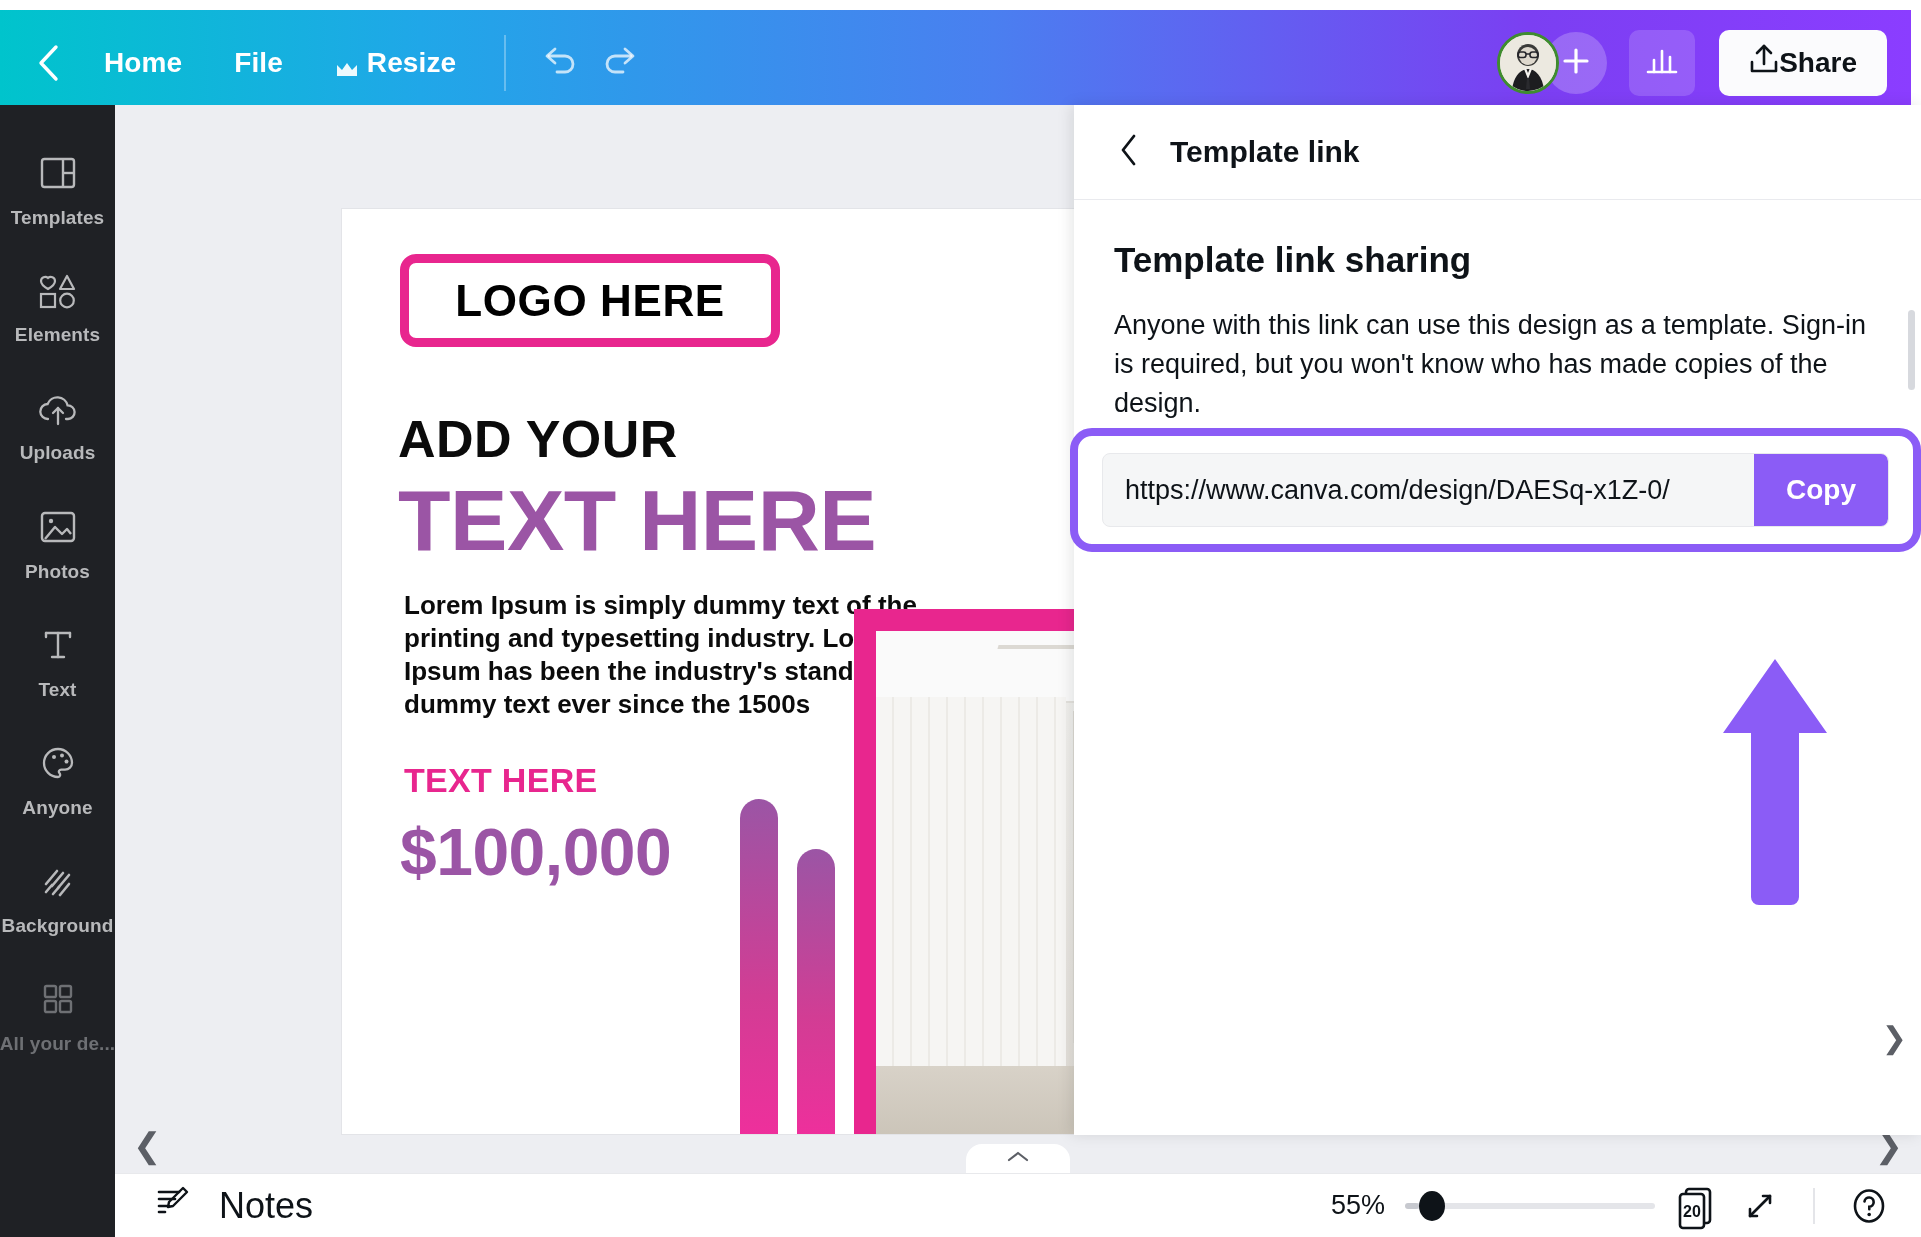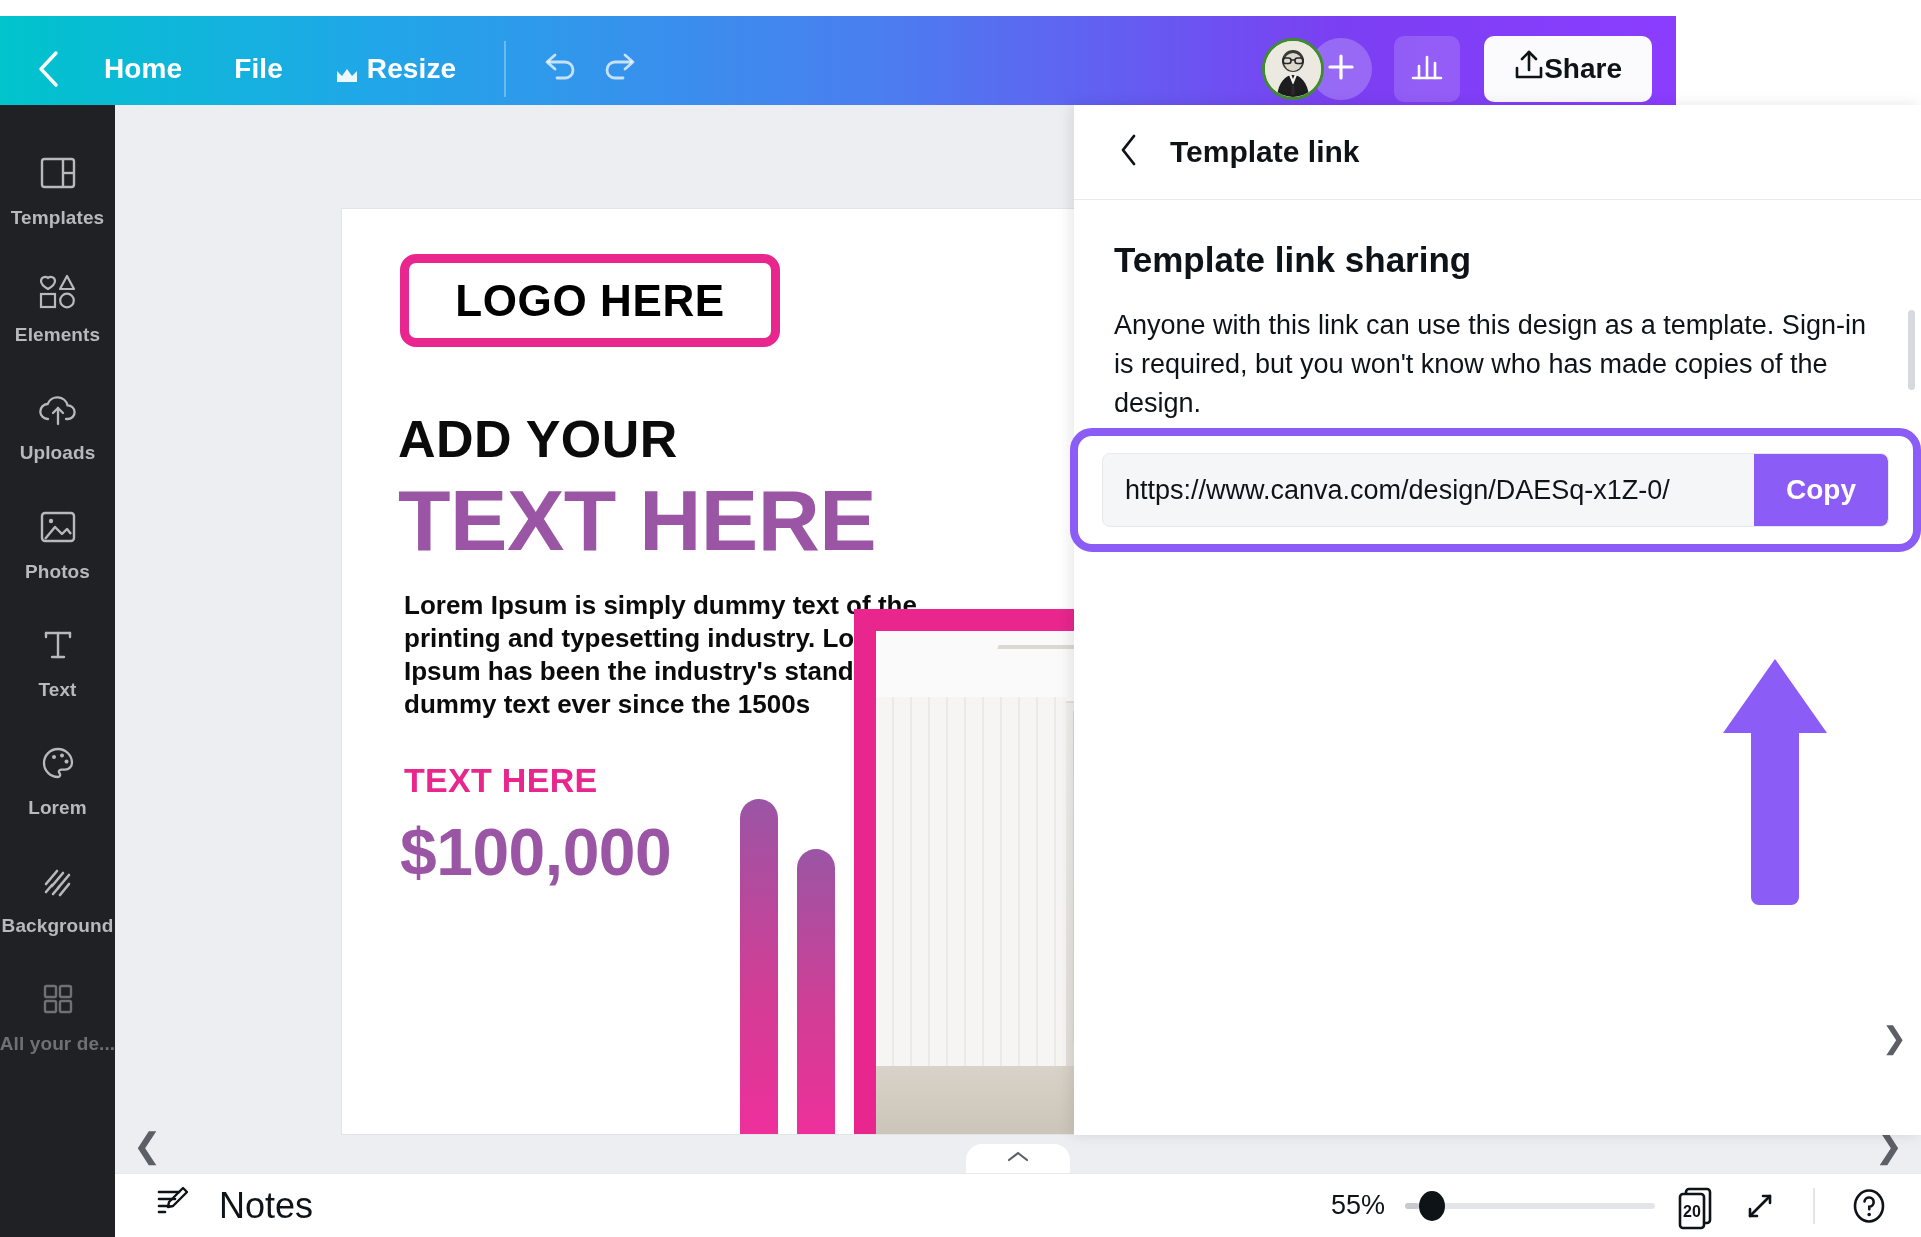--- a/index.html
+++ b/index.html
@@ -6,21 +6,21 @@
   html, body {
     width: 1921px; height: 1237px;
     overflow: hidden;
     font-family: "Liberation Sans", sans-serif;
     background: #ffffff;
   }
   .app { position: relative; width: 1921px; height: 1237px; }
 
   
   .topbar {
-    position: absolute; top: 16px; left: 0; width: 1676px; height: 105px;
+    position: absolute; top: 10px; left: 0; width: 1911px; height: 105px;
     background: linear-gradient(90deg, #00c4cc 0%, #20a7e8 22%, #4a7ff0 52%, #7b3ff2 80%, #8b3dff 100%);
     display: flex; align-items: center; justify-content: flex-end;
   }
   .tb-left { display: flex; align-items: center; height: 100%; padding-left: 30px; }
   .back-chevron {
     width: 38px; height: 38px; display: flex; align-items: center; justify-content: center;
     cursor: pointer; margin-right: 10px;
   }
   .back-chevron svg { display: block; }
   .tb-item {
@@ -443,21 +443,21 @@
 
     <div class="rail-item">
       <span>
         <svg width="42" height="42" viewBox="0 0 42 42">
           <path d="M21 7 a14 14 0 1 0 0 28 c2.4 0 2.6-2.6 1.4-4 c-1.2-1.4-.2-3.3 1.8-3.3 H28 a7 7 0 0 0 7-7 A14 14 0 0 0 21 7 Z" fill="none" stroke="#b8b9bb" stroke-width="2.3"></path>
           <circle cx="17" cy="15" r="2" fill="#b8b9bb"></circle>
           <circle cx="25" cy="13.5" r="2" fill="#b8b9bb"></circle>
           <circle cx="29.5" cy="19.5" r="2" fill="#b8b9bb"></circle>
         </svg>
       </span>
-      <span class="rail-label">Lorem</span>
+      <span class="rail-label">Anyone</span>
     </div>
 
     <div class="rail-item">
       <span>
         <svg width="42" height="42" viewBox="0 0 42 42">
           <g stroke="#b8b9bb" stroke-width="2.6" stroke-linecap="round">
             <line x1="9" y1="24" x2="20" y2="11"></line>
               <line x1="15" y1="26" x2="26" y2="13"></line>
             <line x1="21" y1="28" x2="32" y2="15"></line>
               <line x1="9" y1="32" x2="15" y2="25"></line>

